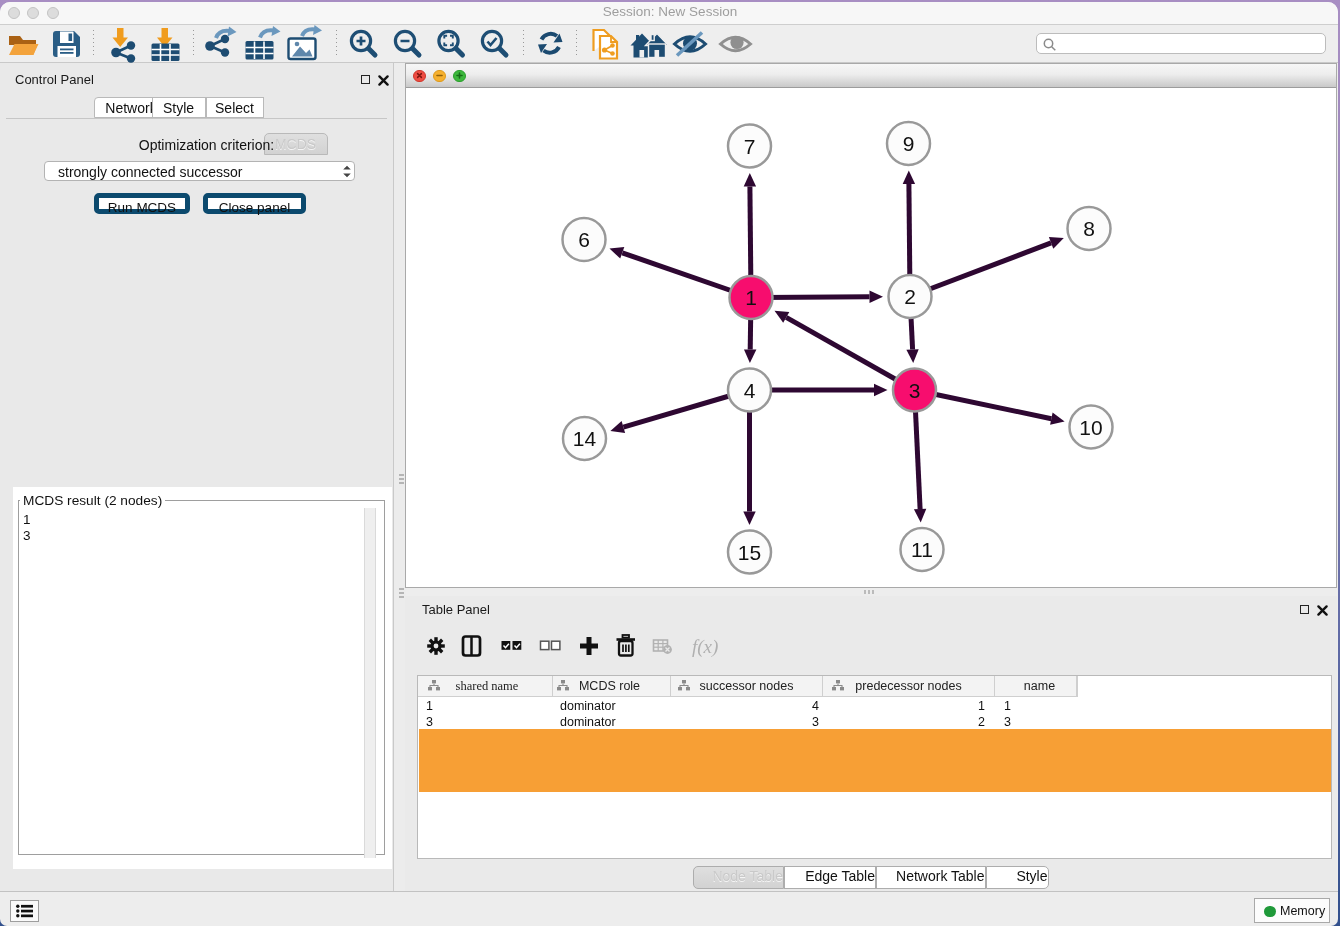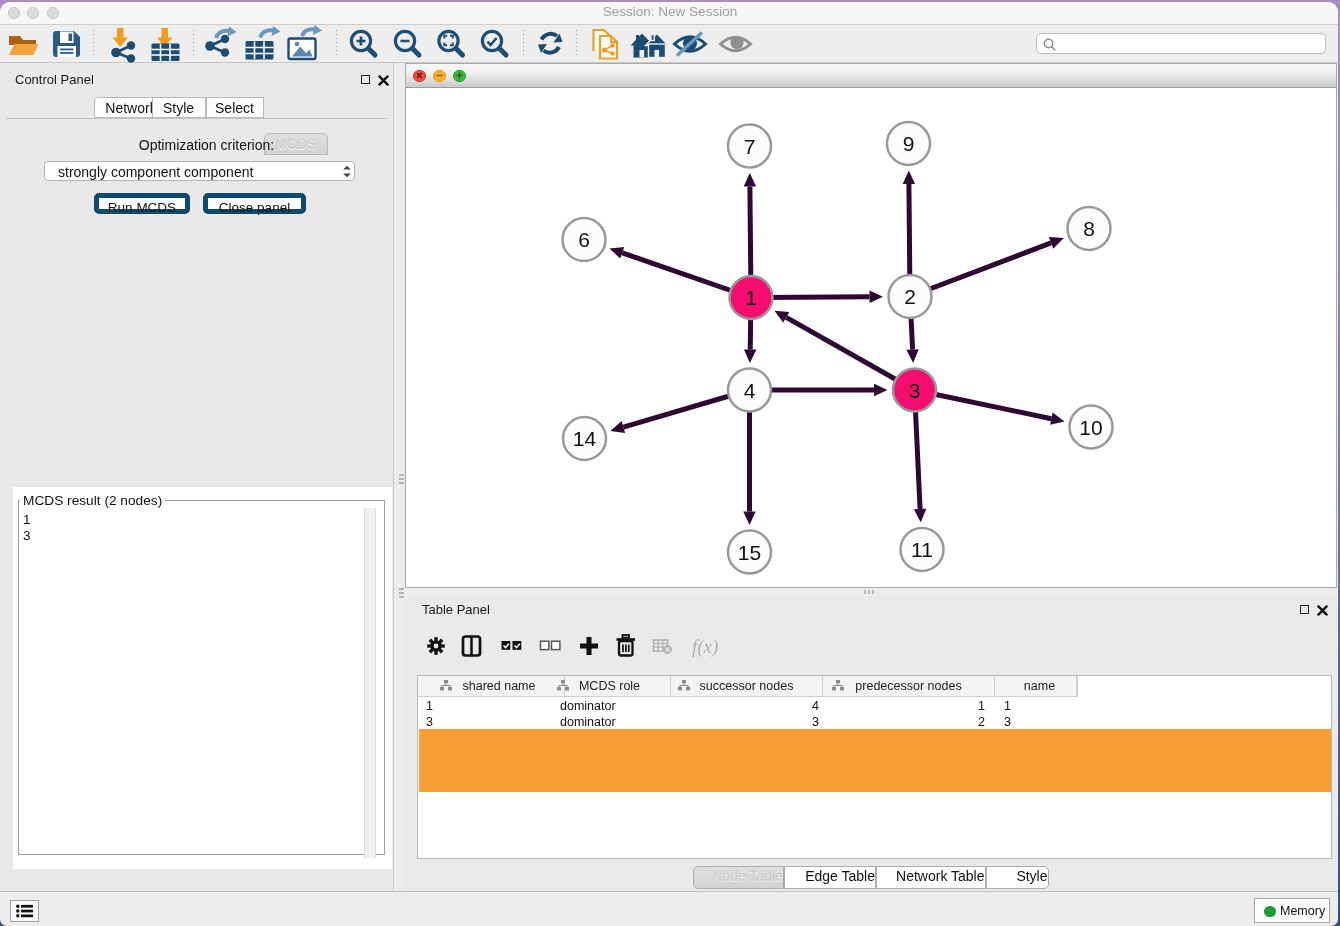--- a/index.html
+++ b/index.html
@@ -232,21 +232,21 @@
     <svg style="left:378px;top:12px;" width="11" height="11" viewBox="0 0 11 11">
           <path d="M1.4 1.4 L9.6 9.6 M9.6 1.4 L1.4 9.6" stroke="#111" stroke-width="2.4" stroke-linecap="round"></path>
         </svg>
     <div class="tab" style="left:94px;width:74px;border-radius:4px 0 0 0;">Network</div>
     <div class="tab" style="left:151.5px;width:54px;">Style</div>
     <div class="tab" style="left:205.5px;width:58px;">Select</div>
     <div class="tab tabdis" style="left:263.5px;width:64px;top:33px;height:22px;line-height:21px;margin-top:37px;">MCDS</div>
     <div class="abs" style="left:6px;top:54.5px;width:381px;height:1px;background:#c6c6c6;"></div>
     <div class="abs" style="left:10px;top:74px;width:393px;text-align:center;font-size:14px;color:#111;">Optimization criterion:</div>
     <div class="combo">
-          <span>strongly component component</span>
+          <span>strongly connected successor</span>
       <svg style="left:297px;top:3px;" width="10" height="13" viewBox="0 0 10 13">
             <path d="M1.2 4.5 L5 0.8 L8.8 4.5 Z M1.2 8.5 L5 12.2 L8.8 8.5 Z" fill="#444"></path>
           </svg>
     </div>
     <div class="btn" style="left:94px;top:130px;width:96px;height:20.5px;line-height:19px;">Run MCDS</div>
     <div class="btn" style="left:203px;top:130px;width:103px;height:20.5px;line-height:19px;">Close panel</div>
 
     <div class="abs resultbox">
       <div class="groupbd"></div>
       <div class="grouptitle">MCDS result (2 nodes)</div>
@@ -398,21 +398,21 @@
           <line x1="254.9" y1="10" x2="254.9" y2="21" stroke-width="1.2"></line>
           <circle cx="259.5" cy="19.5" r="4.4" fill="#b2b2b2" stroke="none"></circle>
           <path d="M257.5 17.5 l4 4 M261.5 17.5 l-4 4" stroke="#eaeaea" stroke-width="1.3"></path>
         </g>
 
         <text x="284" y="22.5" font-family="Liberation Serif,serif" font-style="italic" font-size="19" fill="#b0b0b0">f(x)</text>
       </svg>
     </div>
     <div class="ttable">
       <div class="thead"></div>
-      <div class="hcell" style="left:16px;width:131px;">
+      <div class="hcell" style="left:4px;width:131px;font-family:Liberation Serif, serif;">
             <div class="hlab">shared name</div>
             <svg style="left:6px;top:4px;" width="12" height="11" viewBox="0 0 12 11">
               <g fill="#8a8a8a">
                 <rect x="4" y="0" width="4" height="3.4"></rect>
                 <rect x="0" y="7" width="4" height="3.4"></rect>
                 <rect x="8" y="7" width="4" height="3.4"></rect>
               </g>
               <path d="M6 3.4 V5.5 M2 7 V5.5 H10 V7" stroke="#8a8a8a" stroke-width="1.1" fill="none"></path>
             </svg>
           </div>

